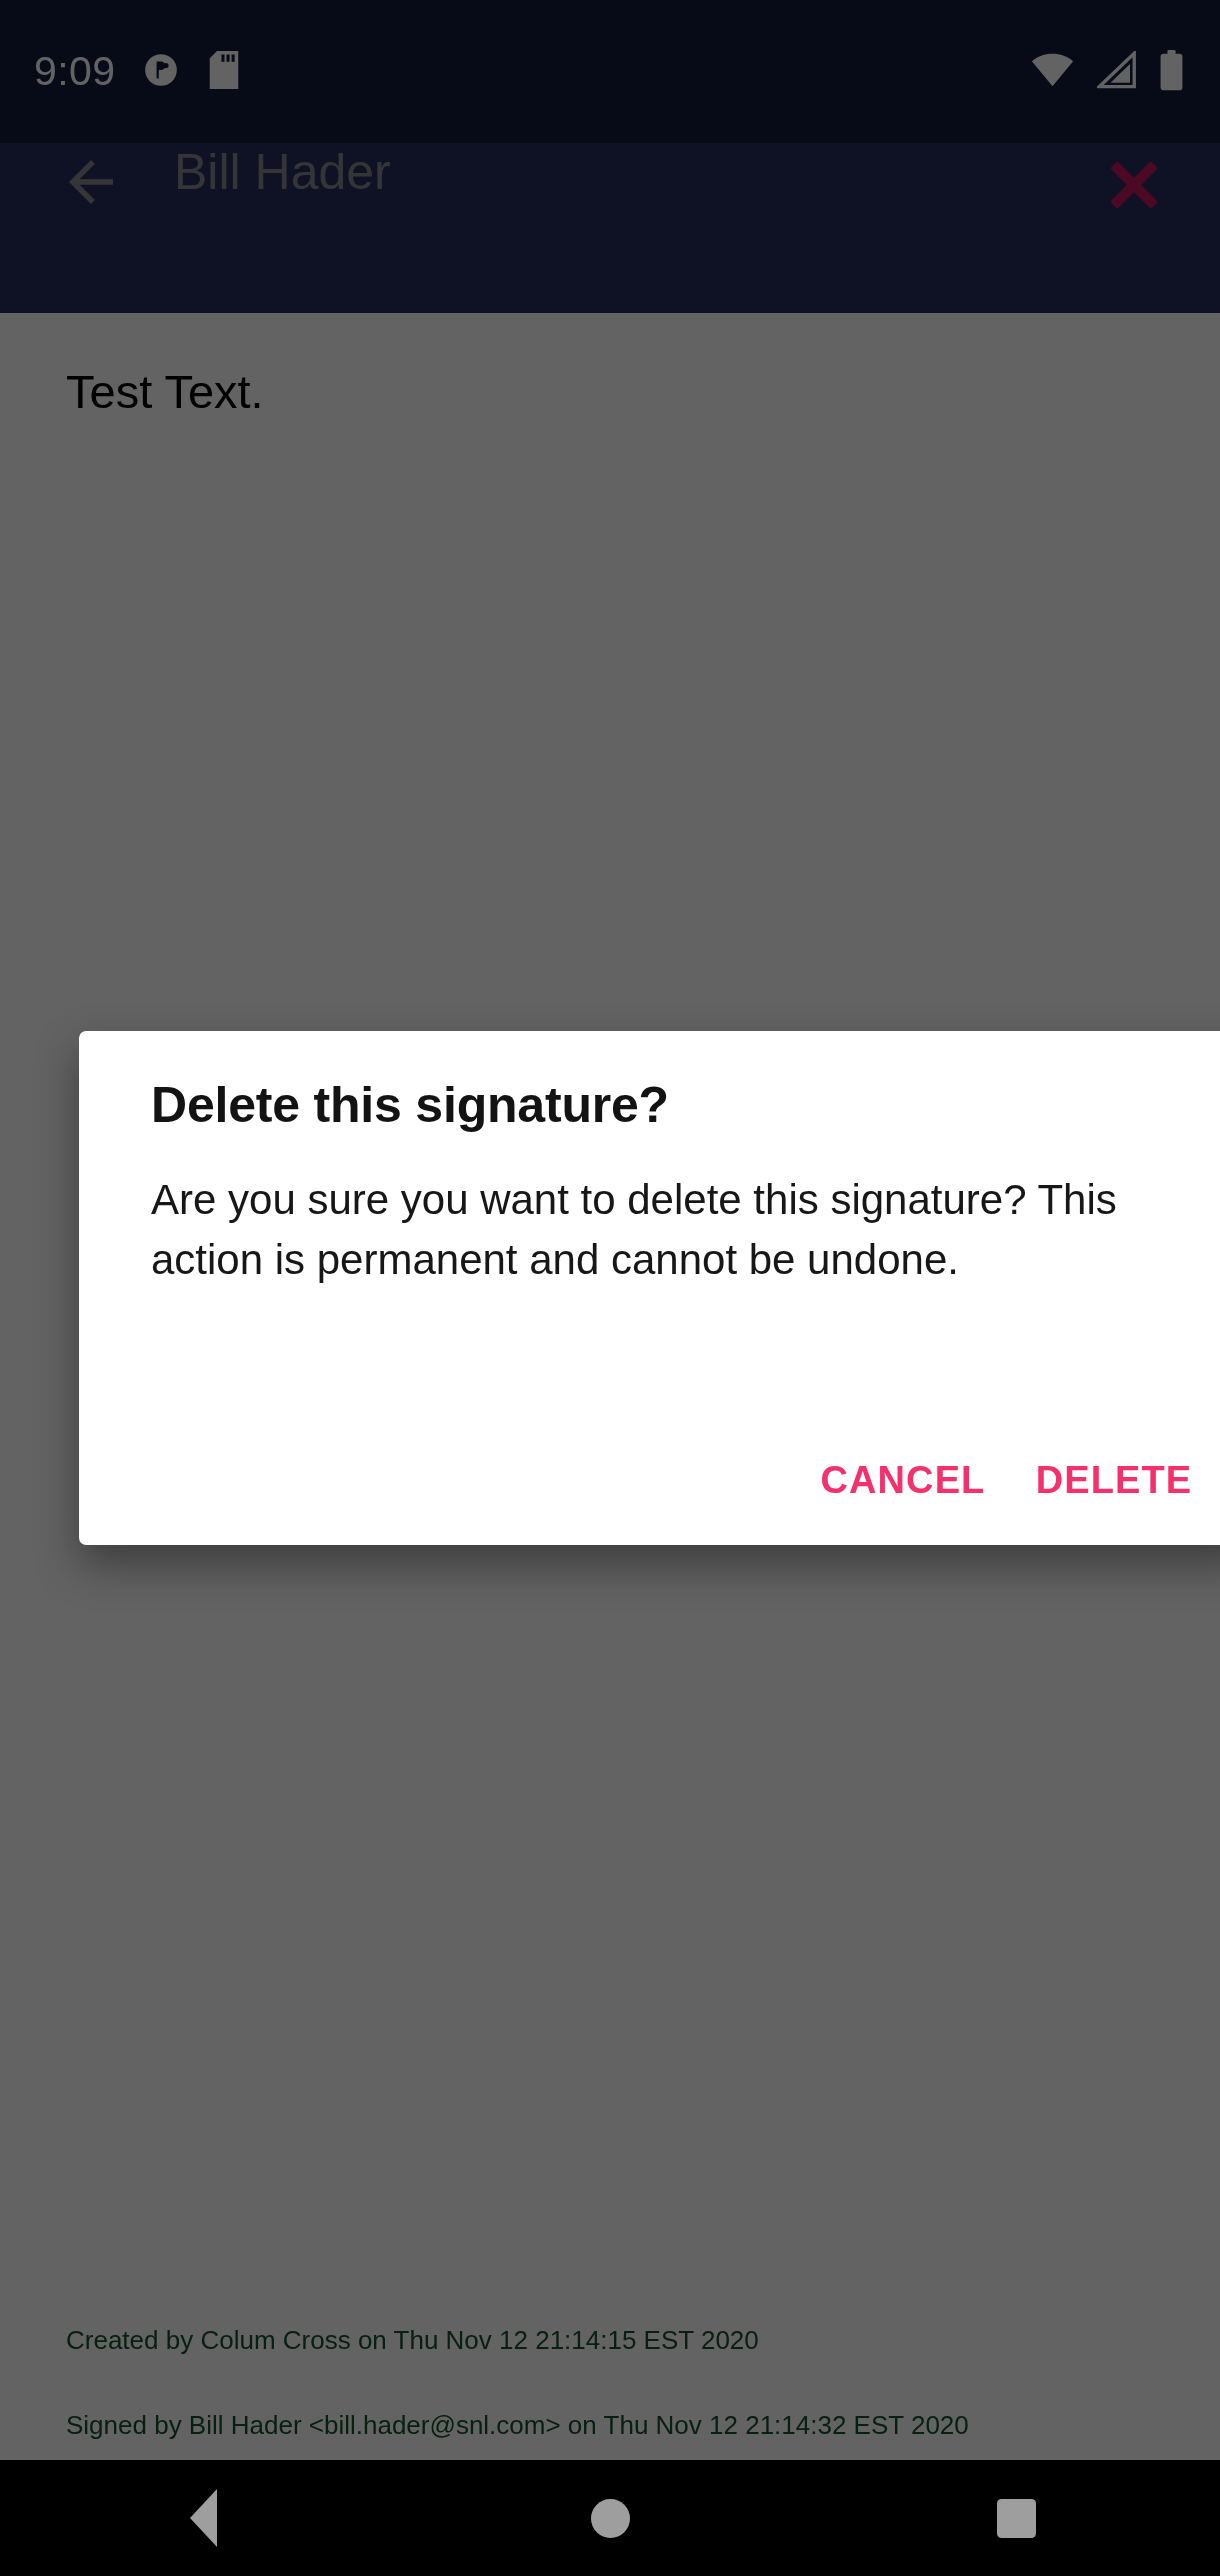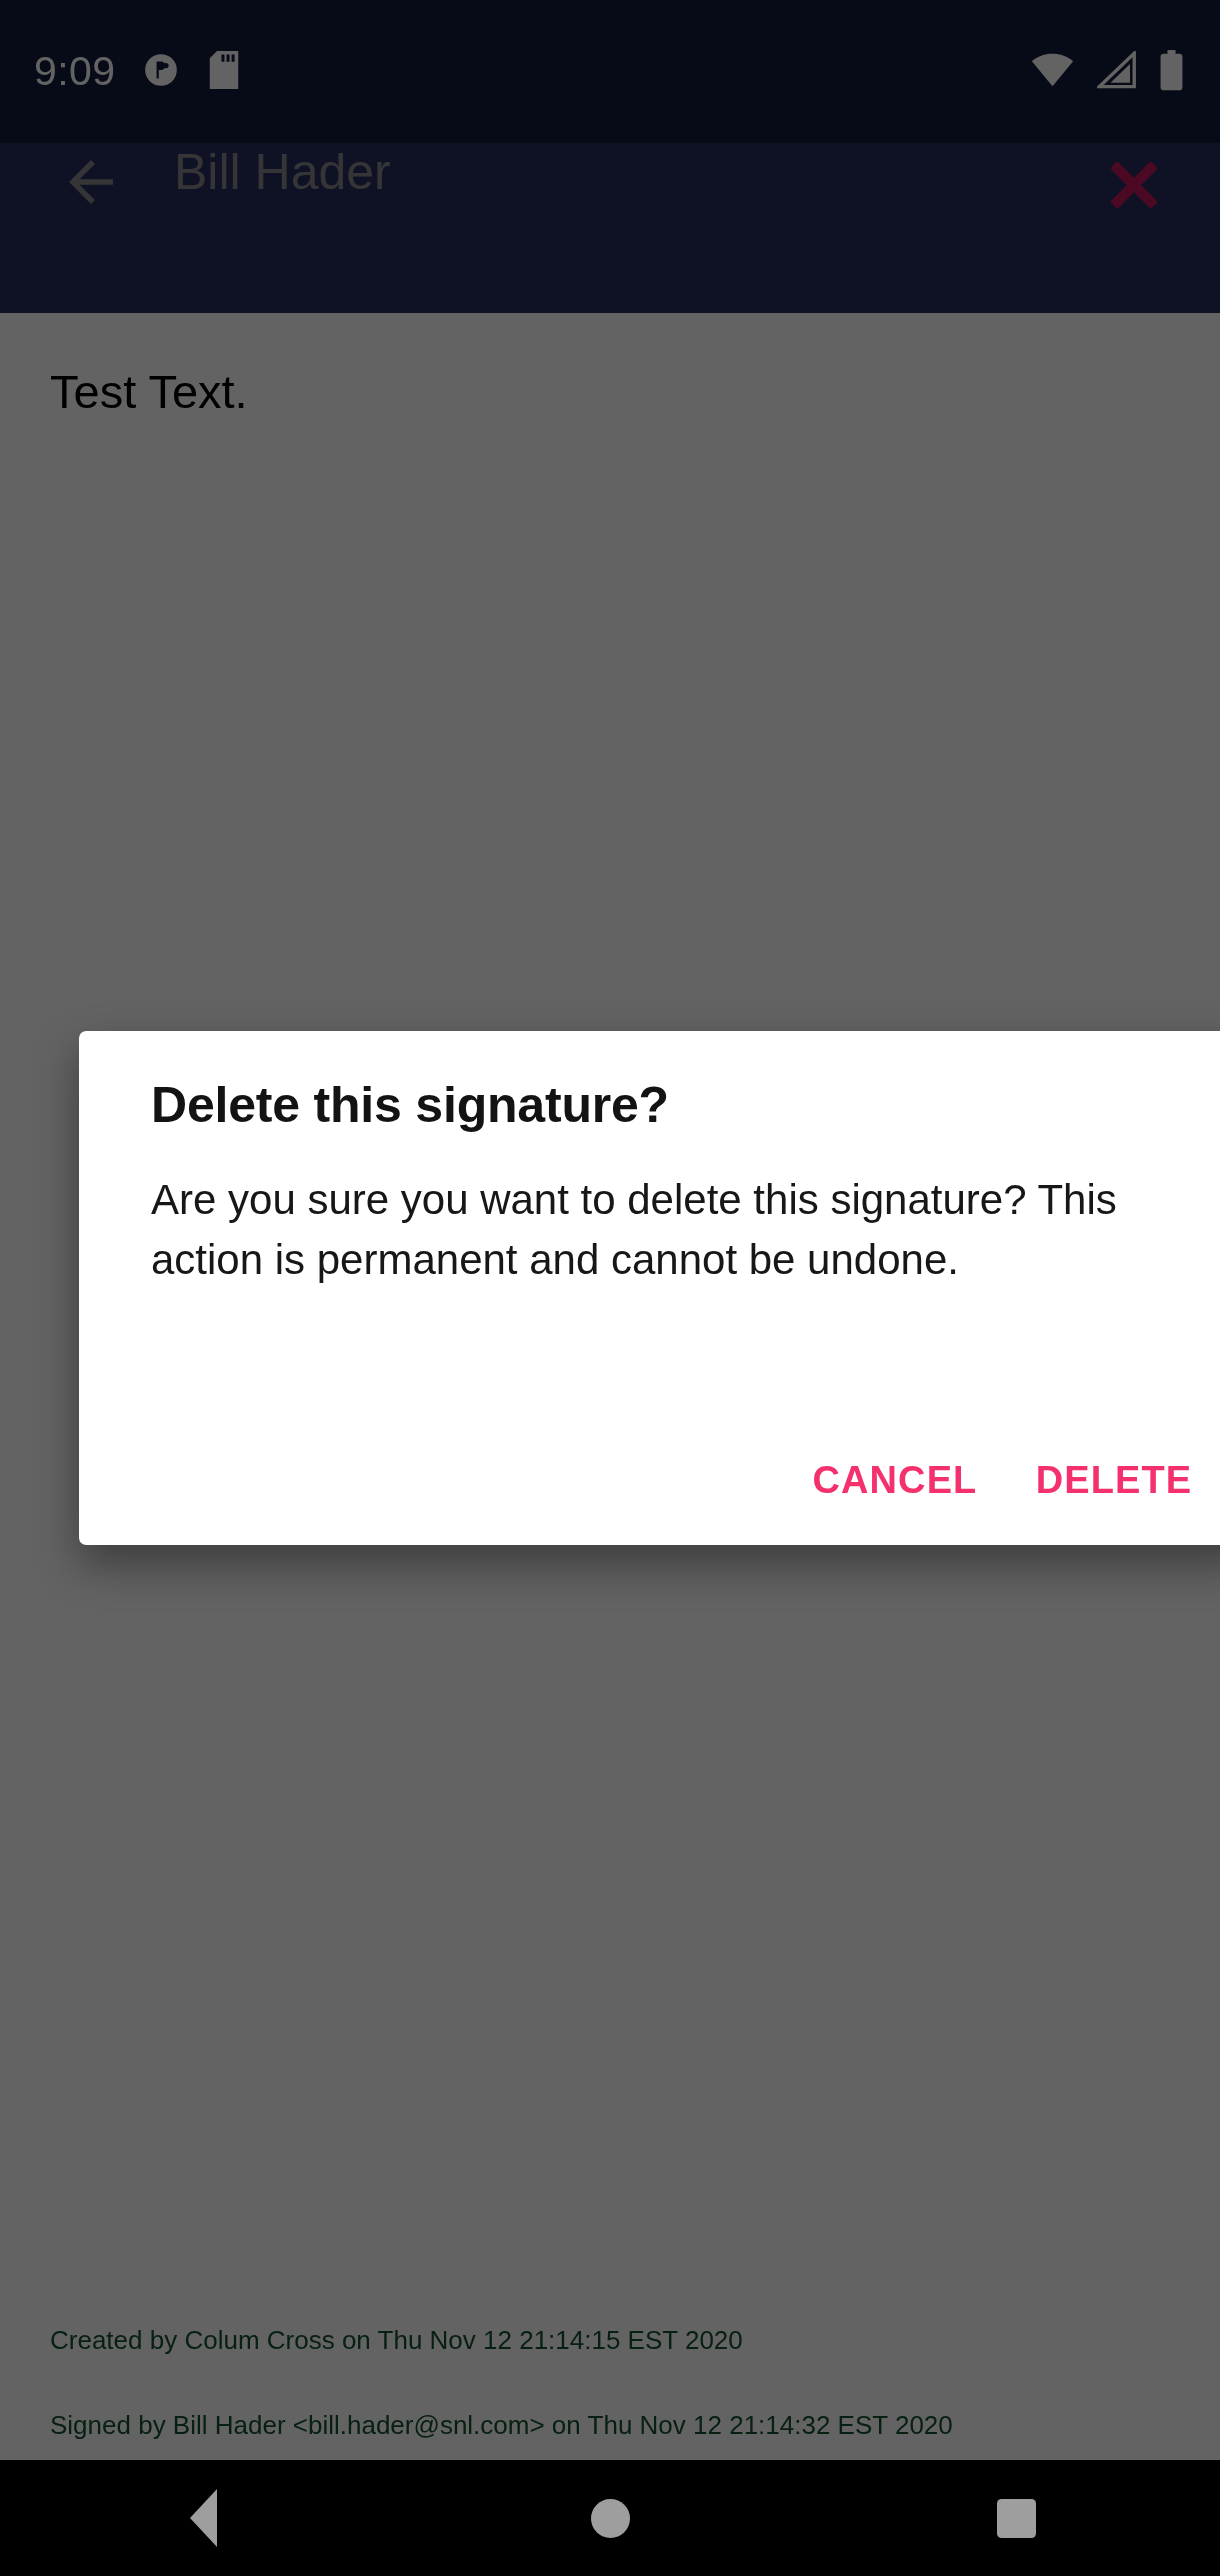--- a/index.html
+++ b/index.html
@@ -82,21 +82,21 @@
   #delete-x-button {
     margin-left: auto;
     width: 86px; height: 86px;
     display: flex; align-items: center; justify-content: center;
     flex: none;
   }
 
   
   #content {
     position: absolute;
-    left: 0; top: 313px;
+    left: 16px; top: 313px;
     width: 1016px;
     height: 2147px;
     background: #ffffff;
     box-sizing: border-box;
     z-index: 1;
   }
   #body-text {
     position: absolute;
     left: 50px;
     top: 50px;
@@ -161,21 +161,21 @@
     font-size: 42px;
     color: #171717;
     line-height: 1.44;
   }
   #dialog-actions {
     position: absolute;
     right: 43px;
     bottom: 27px;
     display: flex;
     align-items: center;
-    gap: 19px;
+    gap: 11px;
   }
   .dialog-btn {
     background: transparent;
     border: none;
     padding: 16px 19.7px;
     font-family: "Liberation Sans", sans-serif;
     font-size: 38px;
     font-weight: 700;
     letter-spacing: 1.1px;
     color: #F4306D;

